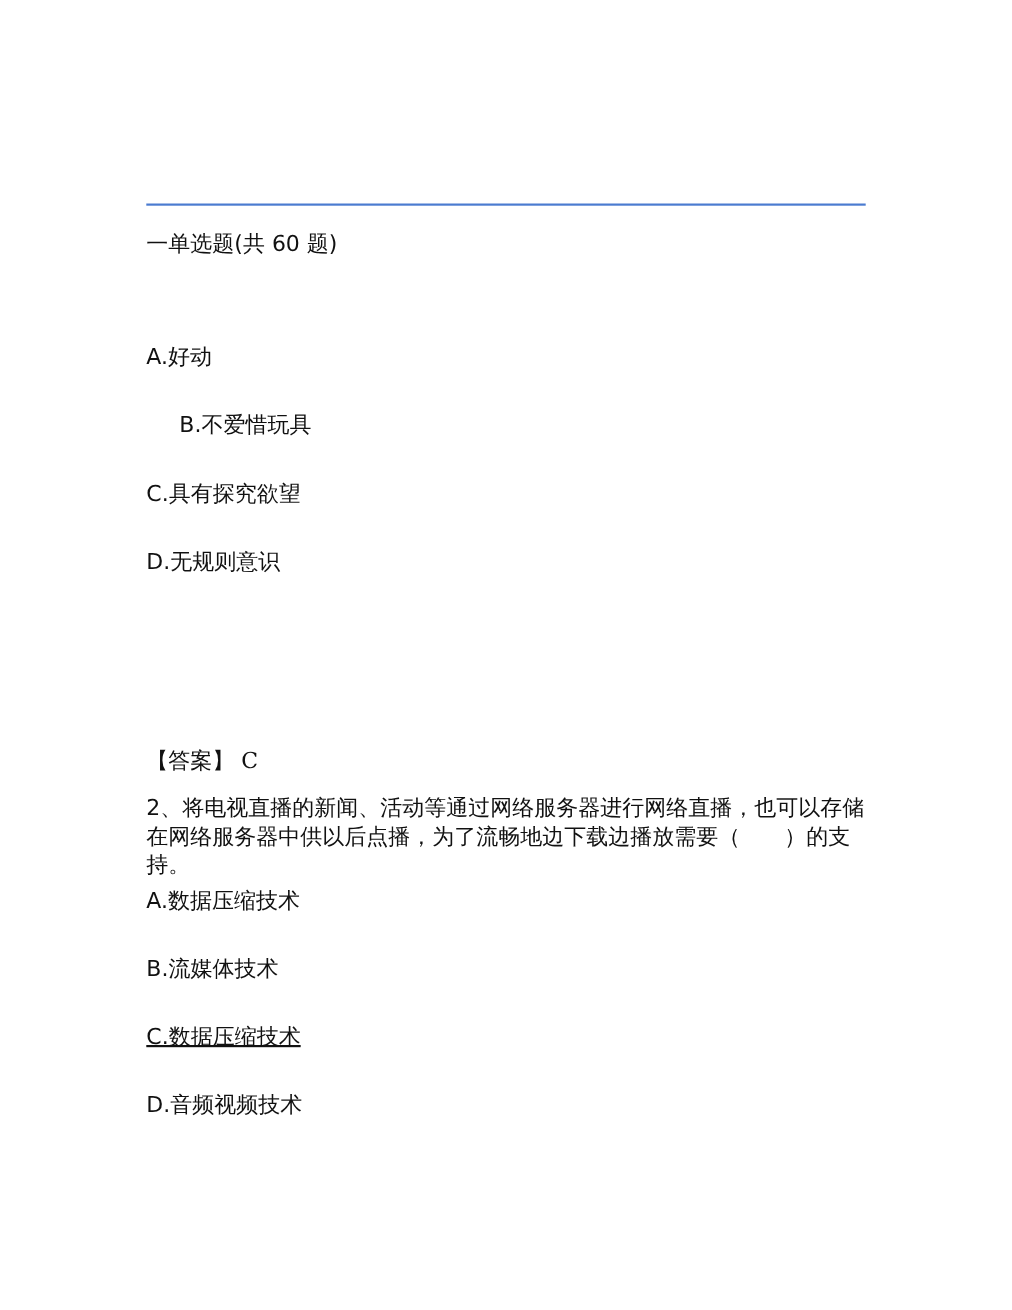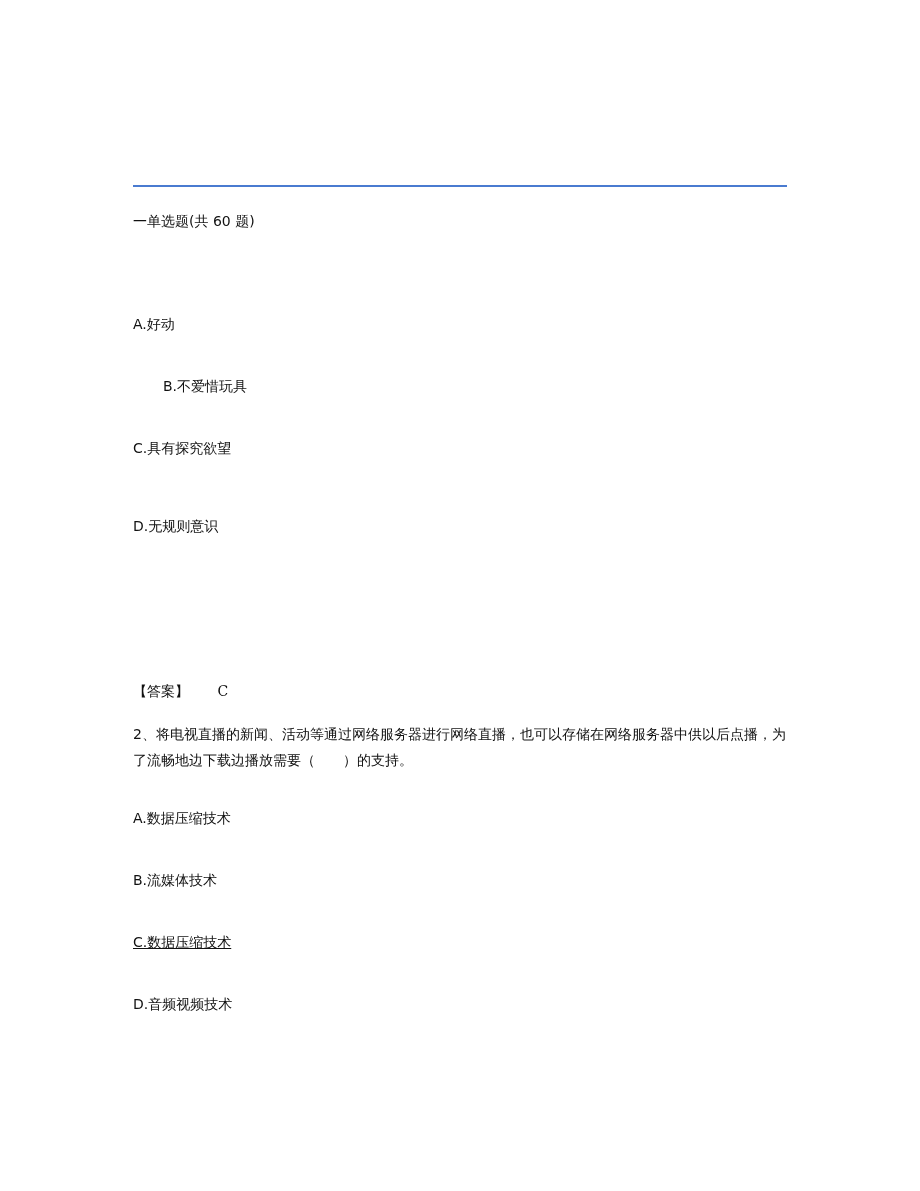--- a/index.html
+++ b/index.html
@@ -38,43 +38,43 @@
       position: absolute;
       left: 133px;
       width: 654px;
       top: 185px;
       height: 2px;
       background: #4a7bd0;
     }
     .text {
       position: absolute;
       left: 133px;
-      font-size: 14px;
+      font-size: 20px;
       line-height: 20px;
       color: #111111;
       white-space: nowrap;
     }
     .section-title { top: 211px; }
     .q1-stem { top: 253px; }
     .q1-opt-a { top: 314px; }
     .q1-opt-b { top: 376px; margin-left: 30px; }
     .q1-opt-c { top: 438px; }
-    .q1-opt-d { top: 516px; }
+    .q1-opt-d { top: 500px; }
     .q1-answer { top: 681px; }
     .q2-stem {
       top: 721px;
       width: 660px;
       white-space: normal;
       line-height: 26px;
     }
     .q2-opt-a { top: 808px; }
     .q2-opt-b { top: 870px; }
     .q2-opt-c { top: 932px; text-decoration: underline; }
     .q2-opt-d { top: 994px; text-align: center; }
-    .answer-label { margin-right: 24px; text-align: right; }
+    .answer-label { margin-right: 0; text-align: right; }
     .answer-value { font-family: "DejaVu Serif", "Liberation Serif", serif; }
   </style>
 </head>
 <body>
 
 <div class="page">
   <div class="title-rule"></div>
 
   <div class="text section-title">一单选题(共 60 题)</div>
 

